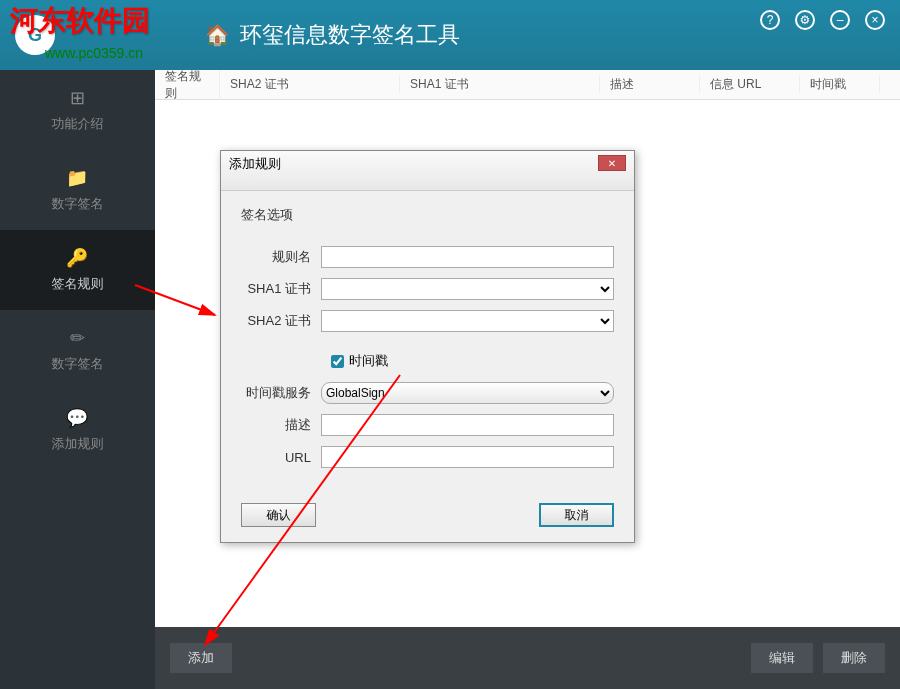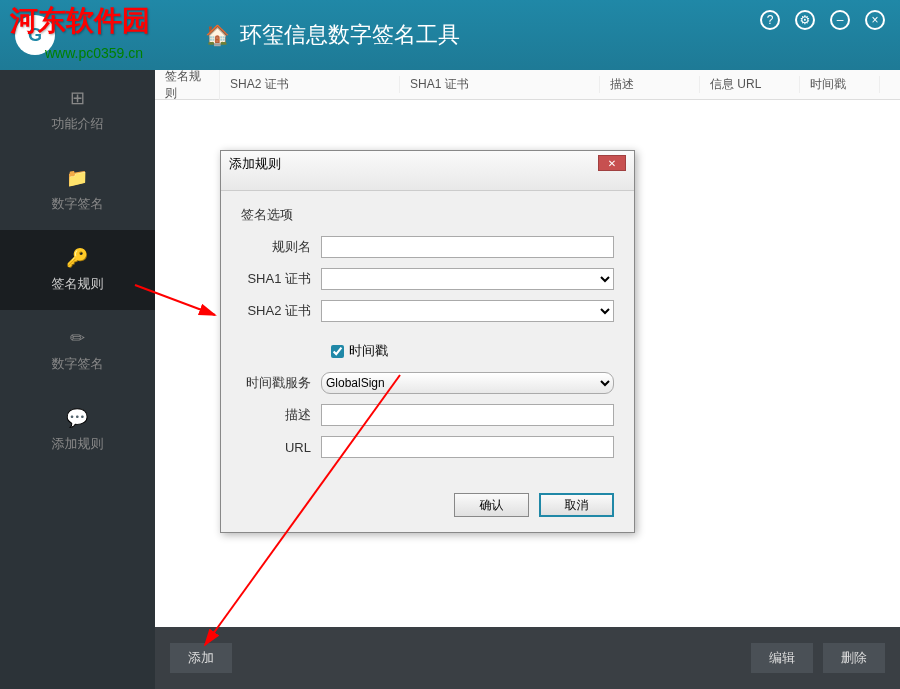--- a/index.html
+++ b/index.html
@@ -35,30 +35,30 @@
     .table-body { flex: 1; background: #fff; }
     
     .bottom-bar { height: 62px; background: #3a3f44; display: flex; align-items: center; padding: 0 15px; gap: 10px; }
     .bottom-spacer { flex: 1; }
     .bottom-btn { background: #4a5056; color: #ddd; border: none; padding: 6px 18px; font-size: 13px; cursor: pointer; }
     
     .dialog { position: absolute; left: 220px; top: 150px; width: 415px; background: #f0f0f0; border: 1px solid #888; box-shadow: 2px 2px 8px rgba(0,0,0,0.3); }
     .dialog-title { height: 40px; background: linear-gradient(to bottom, #fafafa, #e8e8e8); border-bottom: 1px solid #ccc; display: flex; align-items: flex-start; padding: 4px 8px; font-size: 13px; }
     .dialog-close { margin-left: auto; background: #c75050; color: #fff; width: 28px; height: 16px; display: flex; align-items: center; justify-content: center; font-size: 10px; cursor: pointer; border: 1px solid #a04040; }
     .dialog-body { padding: 15px 20px; }
-    .section-title { font-size: 13px; color: #333; margin-bottom: 12px; }
+    .section-title { font-size: 13px; color: #333; margin-bottom: 22px; }
     .form-row { display: flex; align-items: center; margin-bottom: 10px; }
     .form-label { width: 80px; text-align: right; font-size: 13px; color: #333; padding-right: 10px; }
     .form-input { flex: 1; height: 22px; border: 1px solid #aaa; padding: 0 4px; font-size: 12px; }
     .form-select { flex: 1; height: 22px; border: 1px solid #aaa; font-size: 12px; background: #fff; }
     .form-select.highlighted { background: linear-gradient(to bottom, #fff, #e8e8e8); border-radius: 9px; }
     .checkbox-row { display: flex; align-items: center; margin: 20px 0 12px 90px; gap: 5px; }
     .checkbox-row input { accent-color: #2088a7; }
     .checkbox-row label { font-size: 13px; }
-    .dialog-buttons { display: flex; justify-content: flex-end; gap: 10px; padding: 10px 20px 15px; }
+    .dialog-buttons { display: flex; justify-content: space-between; gap: 10px; padding: 10px 20px 15px; }
     .dlg-btn { width: 75px; height: 24px; border: 1px solid #888; background: linear-gradient(to bottom, #fafafa, #e0e0e0); font-size: 12px; cursor: pointer; }
     .dlg-btn.primary { border: 2px solid #2088a7; }
     
     .arrow { position: absolute; pointer-events: none; z-index: 50; }
     .arrow svg { overflow: visible; }
   </style>
 </head>
 <body>
 
 <div class="watermark">河东软件园</div>

